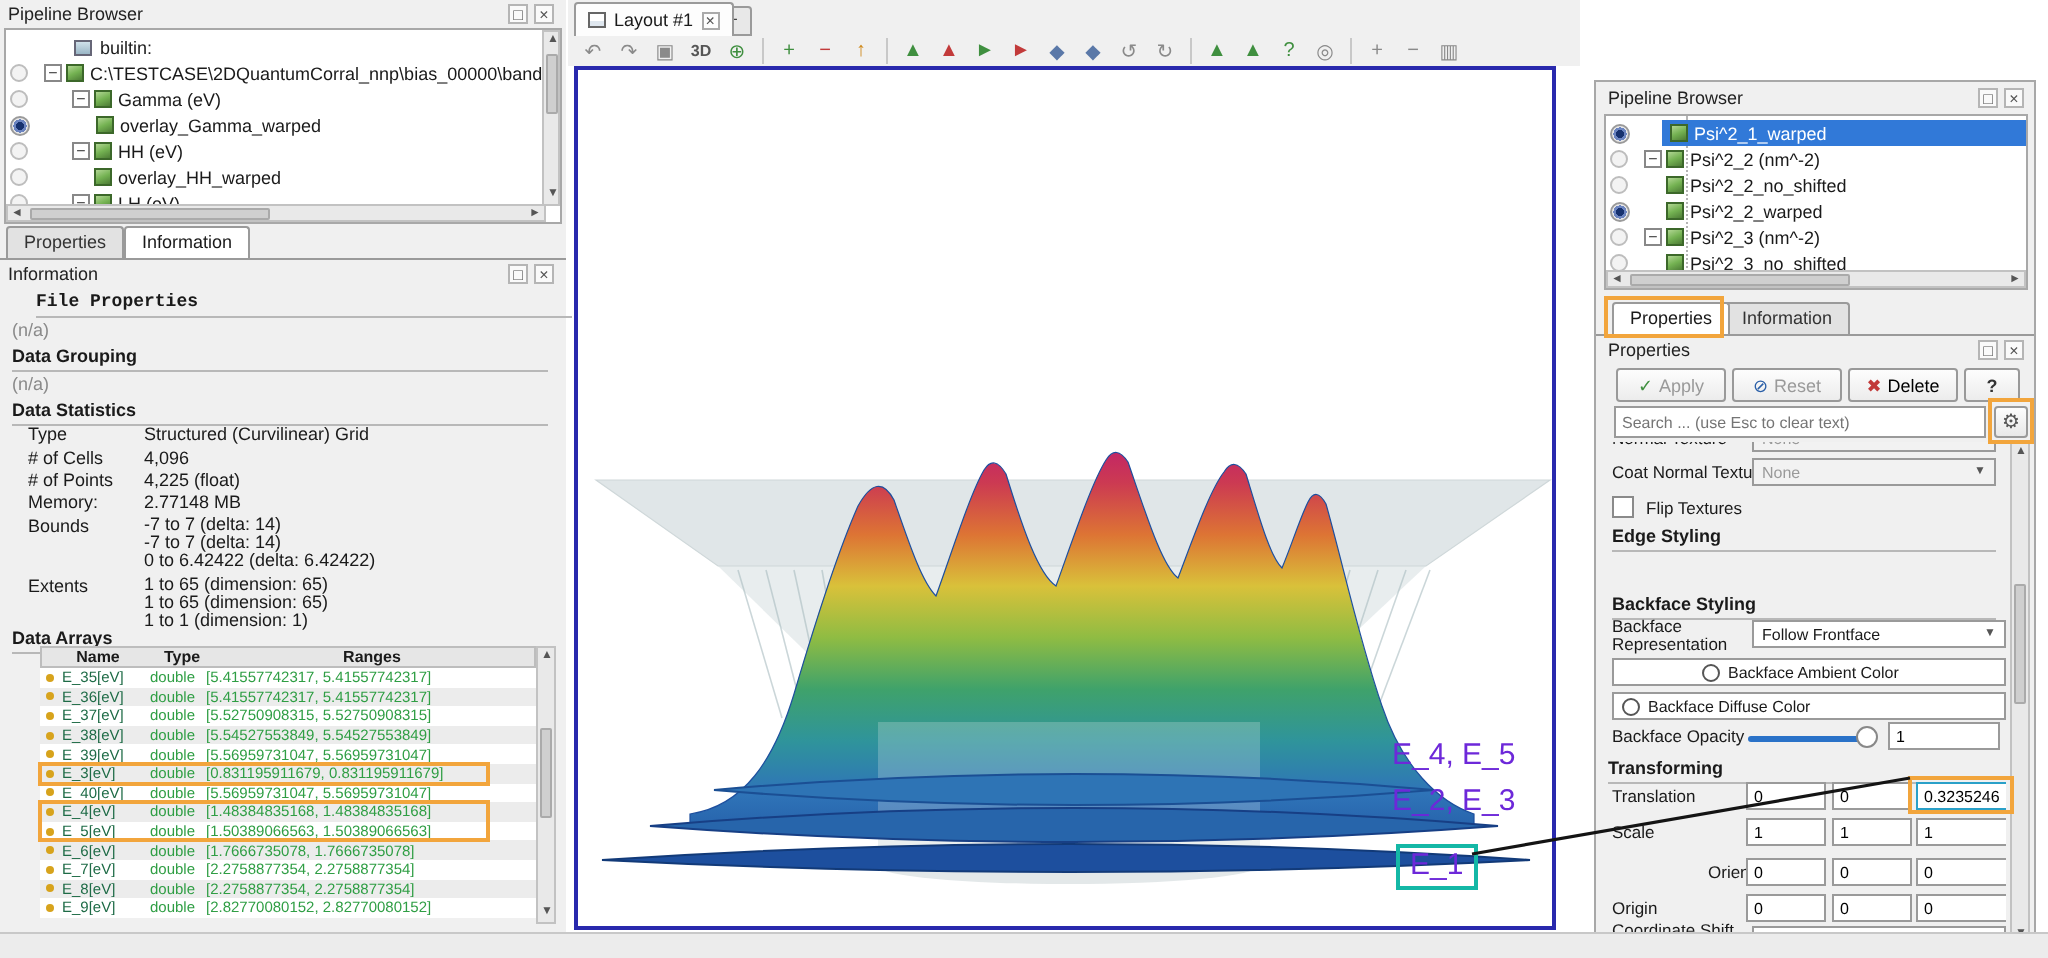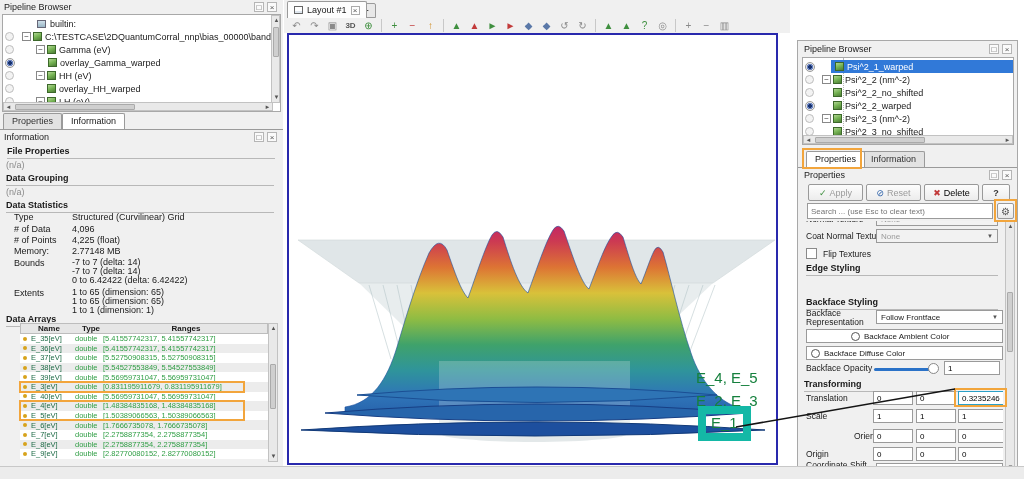--- a/index.html
+++ b/index.html
@@ -69,21 +69,21 @@
   .field{position:absolute;height:14px;border:1px solid #9a9a9a;background:#fff;font-size:8px;
          padding:0 3px;font-family:"Liberation Sans",sans-serif;}
   .drop{position:absolute;height:14px;border:1px solid #9a9a9a;background:#fff;font-size:8px;
         display:flex;align-items:center;padding:0 4px;}
   .drop .dar{margin-left:auto;font-size:6px;color:#555;}
   .drop.dis{background:#f2f2f2;color:#9a9a9a;}
   .plabel{position:absolute;font-size:8.5px;color:#1a1a1a;line-height:9px;}
   .cbox{position:absolute;width:11px;height:11px;border:1px solid #8a8a8a;background:#fff;}
   .circ{display:inline-block;width:9px;height:9px;border-radius:50%;border:1px solid #555;background:#fff;margin-right:4px;flex:none;}
   .circ.navy{background:#1A237E;border-color:#10164f;}
-  .ann{position:absolute;font-size:15px;color:#15803d;white-space:nowrap;z-index:20;}
+  .ann{position:absolute;font-size:15px;color:#6d28d9;white-space:nowrap;z-index:20;}
 </style>
 </head>
 <body>
 
 <div class="app">
 
   <div class="abs panel" style="left:0;top:0;width:283px;height:466px;">
 
     <div class="abs dockhead" style="left:4px;top:2px;">Pipeline Browser</div>
     <div class="dockbtns" style="top:2px;right:6px;">
@@ -147,29 +147,29 @@
     <div class="tab inactive" style="left:3px;top:113px;">Properties</div>
     <div class="tab active" style="left:62px;top:113px;">Information</div>
     <div class="abs" style="left:0;top:129px;width:283px;height:1px;background:#9a9a9a;"></div>
 
     <div class="abs dockhead" style="left:4px;top:132px;">Information</div>
     <div class="dockbtns" style="top:132px;right:6px;">
       <span class="dockbtn">□</span>
       <span class="dockbtn">×</span>
     </div>
 
-    <div class="abs sech" style="left:7px;top:146px;width:268px;">File Properties</div>
+    <div class="abs sech" style="left:18px;top:146px;width:268px;font-family:Liberation Mono, monospace;">File Properties</div>
     <div class="abs gray" style="left:6px;top:160px;">(n/a)</div>
     <div class="abs sech" style="left:6px;top:173px;width:268px;">Data Grouping</div>
     <div class="abs gray" style="left:6px;top:187px;">(n/a)</div>
     <div class="abs sech" style="left:6px;top:200px;width:268px;">Data Statistics</div>
 
     <div class="abs" style="left:14px;top:212px;">Type</div>
     <div class="abs" style="left:72px;top:212px;">Structured (Curvilinear) Grid</div>
-    <div class="abs" style="left:14px;top:224px;"># of Data</div>
+    <div class="abs" style="left:14px;top:224px;"># of Cells</div>
     <div class="abs" style="left:72px;top:224px;">4,096</div>
     <div class="abs" style="left:14px;top:235px;"># of Points</div>
     <div class="abs" style="left:72px;top:235px;">4,225 (float)</div>
     <div class="abs" style="left:14px;top:246px;">Memory:</div>
     <div class="abs" style="left:72px;top:246px;">2.77148 MB</div>
     <div class="abs" style="left:14px;top:258px;">Bounds</div>
     <div class="abs prelines" style="left:72px;top:258px;">-7 to 7 (delta: 14)
 -7 to 7 (delta: 14)
 0 to 6.42422 (delta: 6.42422)</div>
     <div class="abs" style="left:14px;top:288px;">Extents</div>
@@ -370,21 +370,21 @@
       <rect x="150" y="326" width="191" height="72" fill="#e2eaeb" opacity="0.25"></rect>
 
       <path d="M 68 360 Q 248 344 428 360 Q 248 375 68 360 Z" fill="#2E74B5" stroke="#1B4F94" stroke-width="1"></path>
       <path d="M 36 378 Q 248 360 460 378 Q 248 394 36 378 Z" fill="#2765AB" stroke="#173F85" stroke-width="1"></path>
       <path d="M 12 395 Q 248 379 476 395 Q 248 407 12 395 Z" fill="#1D4F9E" stroke="#123A78" stroke-width="1"></path>
     </svg>
   </div>
 
   <div class="ann" style="left:696px;top:369px;">E_4, E_5</div>
   <div class="ann" style="left:696px;top:392px;">E_2, E_3</div>
-  <div class="ann" style="left:698px;top:406px;border:8px solid #14b8a6;padding:0 5px 2px 5px;">E_1</div>
+  <div class="ann" style="left:698px;top:422px;border:2px solid #14b8a6;padding:0 5px 2px 5px;">E_1</div>
 
   <div class="abs panel" style="left:797px;top:40px;width:221px;height:436px;border:1px solid #a8a8a8;">
 
     <div class="abs dockhead" style="left:6px;top:3px;">Pipeline Browser</div>
     <div class="dockbtns" style="top:3px;right:5px;">
       <span class="dockbtn">□</span>
       <span class="dockbtn">×</span>
     </div>
 
     <div class="abs whitebox" style="left:4px;top:16px;width:212px;height:88px;overflow:hidden;">

